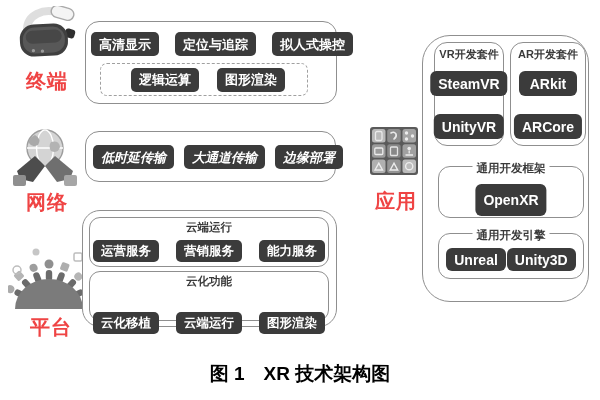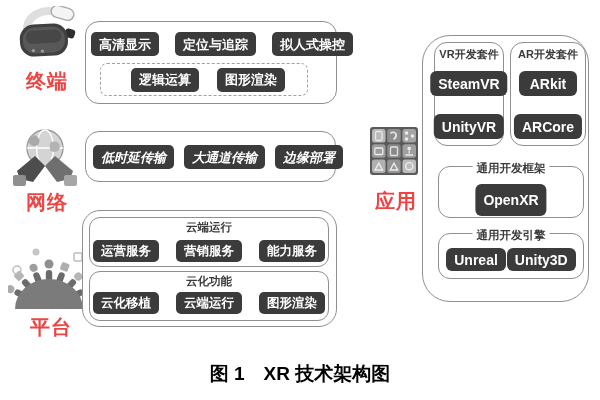--- a/index.html
+++ b/index.html
@@ -159,21 +159,21 @@
     <div class="rbox" style="left:6px; top:6px; width:240px; height:50px; border-radius:11px;">
       <div class="box-title" style="margin-top:2px;">云端运行</div>
       <div class="chip-row" style="left:3px; right:3px; top:22px; justify-content:space-between;">
         <div class="chip sm">运营服务</div>
         <div class="chip sm">营销服务</div>
         <div class="chip sm">能力服务</div>
       </div>
     </div>
     <div class="rbox" style="left:6px; top:60px; width:240px; height:50px; border-radius:11px;">
       <div class="box-title" style="margin-top:2px;">云化功能</div>
-      <div class="chip-row" style="left:3px; right:3px; top:20px; justify-content:space-between;">
+      <div class="chip-row" style="left:3px; right:3px; top:40px; justify-content:space-between;">
         <div class="chip sm">云化移植</div>
         <div class="chip sm">云端运行</div>
         <div class="chip sm">图形渲染</div>
       </div>
     </div>
   </div>
 
   <div class="icon-wrap" style="left:370px; top:127px; width:48px; height:48px;">
     <svg width="48" height="48" viewBox="0 0 48 48">
       <rect x="0" y="0" width="48" height="48" rx="3" fill="#5a5a5a"></rect>

